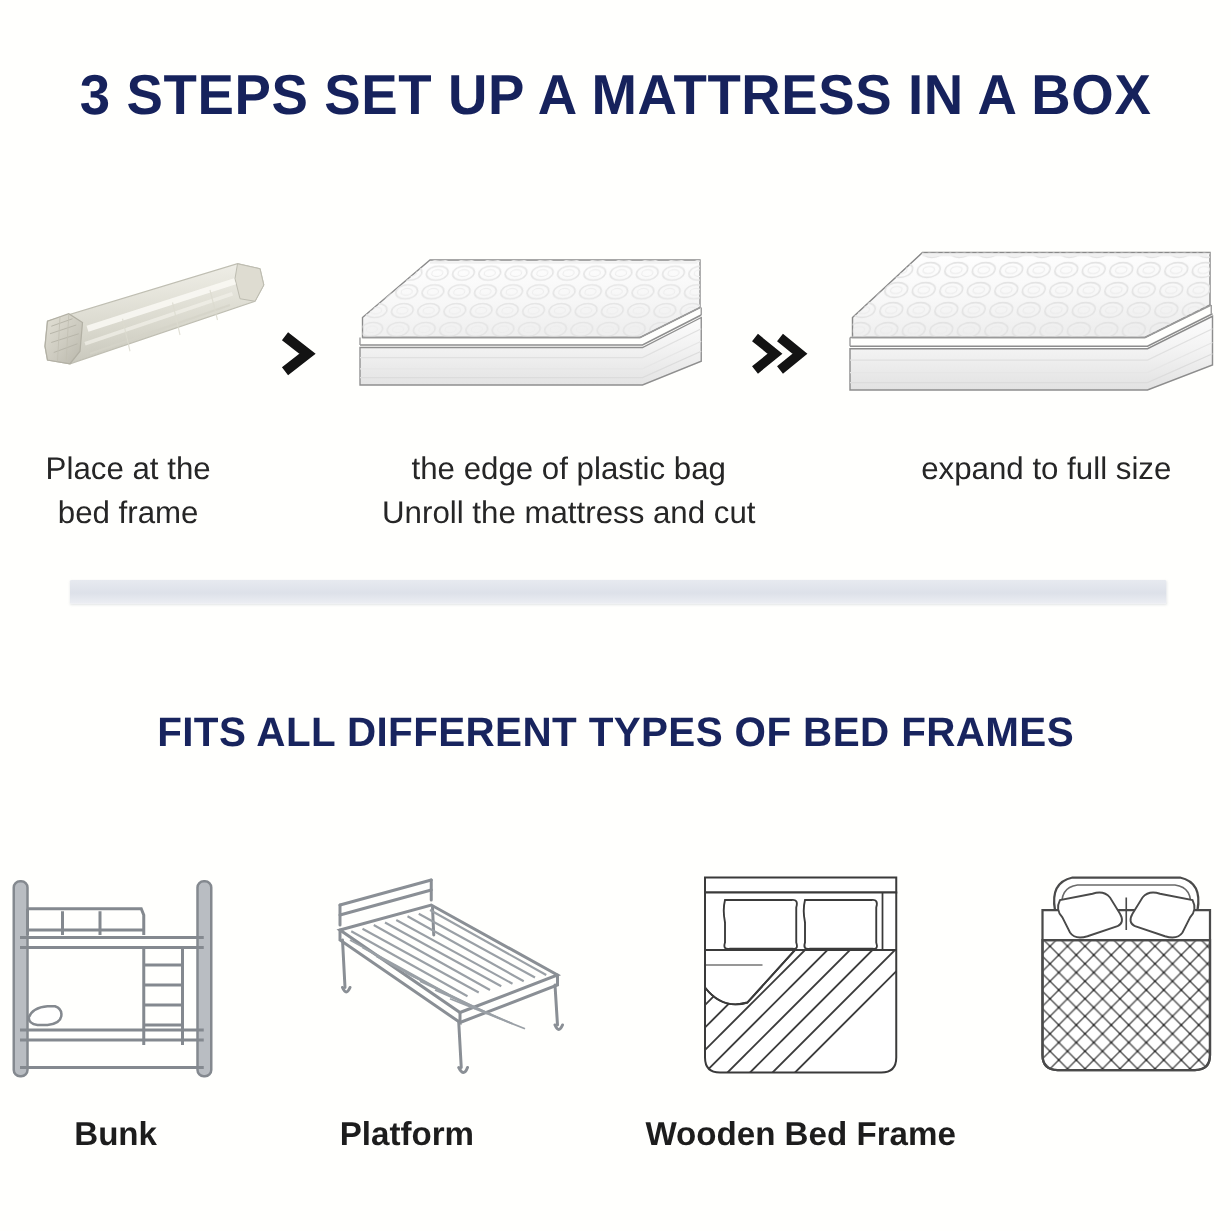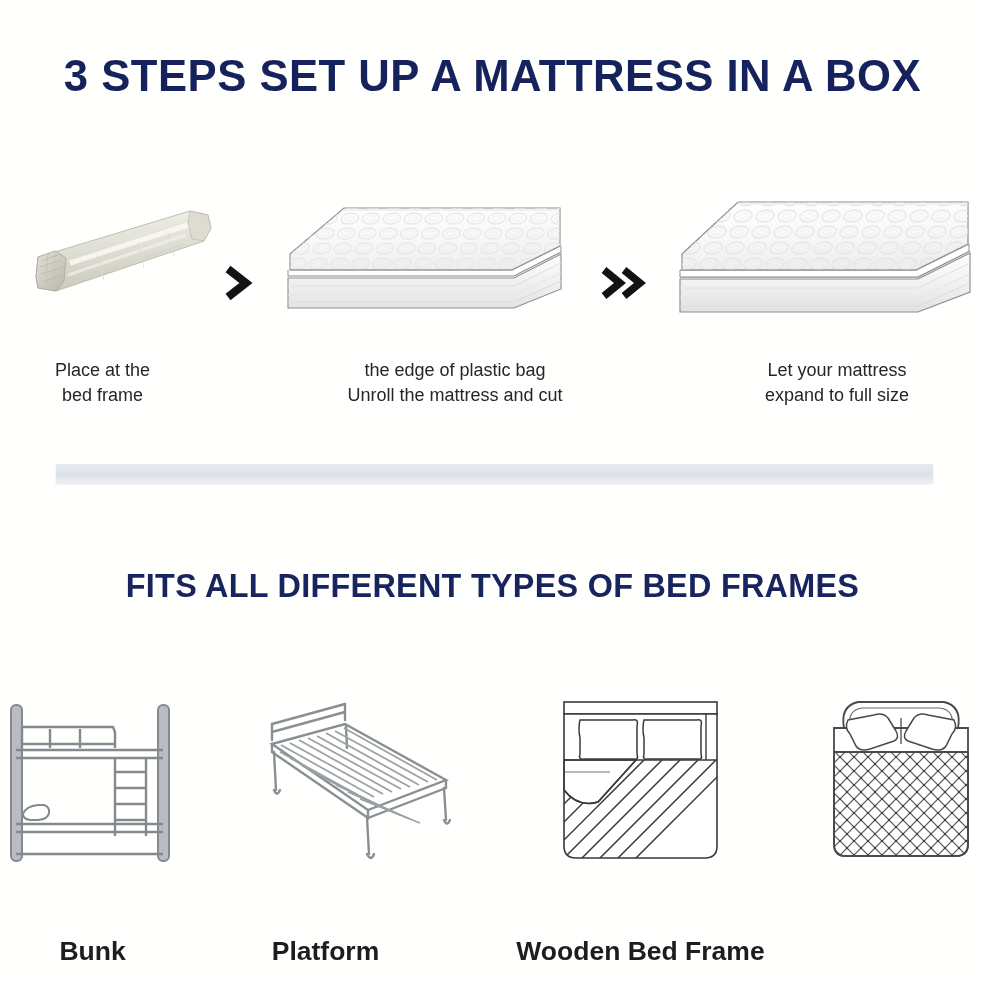--- a/index.html
+++ b/index.html
@@ -70,21 +70,21 @@
     position: absolute;
     left: 0;
     top: 358px;
     width: 985px;
     height: 90px;
   }
   .caption {
     position: absolute;
     text-align: center;
     font-family: "Liberation Sans", sans-serif;
-    font-size: 18px;
+    font-size: 25px;
     line-height: 1.38;
     color: #262626;
   }
   .caption .ln { display: block; }
 
   
   .divider {
     position: absolute;
     left: 56px;
     top: 464px;
@@ -102,21 +102,21 @@
     top: 688px;
     width: 985px;
     height: 180px;
   }
   .frame-art { position: absolute; }
   .frame-art svg { display: block; }
 
   .frame-labels {
     position: absolute;
     left: 0;
-    top: 936px;
+    top: 892px;
     width: 985px;
     height: 44px;
   }
   .frame-label {
     position: absolute;
     text-align: center;
     font-family: "Liberation Sans", sans-serif;
     font-weight: bold;
     font-size: 26.5px;
     color: #1d1d1d;
@@ -248,21 +248,20 @@
 <div class="captions">
   <div class="caption" style="left:0px; top:0px; width:205px;">
     <span class="ln">Place at the</span>
     <span class="ln">bed frame</span>
   </div>
   <div class="caption" style="left:250px; top:0px; width:410px;">
     <span class="ln">the edge of plastic bag</span>
     <span class="ln">Unroll the mattress and cut</span>
   </div>
   <div class="caption" style="left:692px; top:0px; width:290px;">
-    <span class="ln">Let your mattress</span>
     <span class="ln">expand to full size</span>
   </div>
 </div>
 
 <div class="divider"></div>
 
 <div class="title-sub">FITS ALL DIFFERENT TYPES OF BED FRAMES</div>
 
 <div class="frames-row">
 

